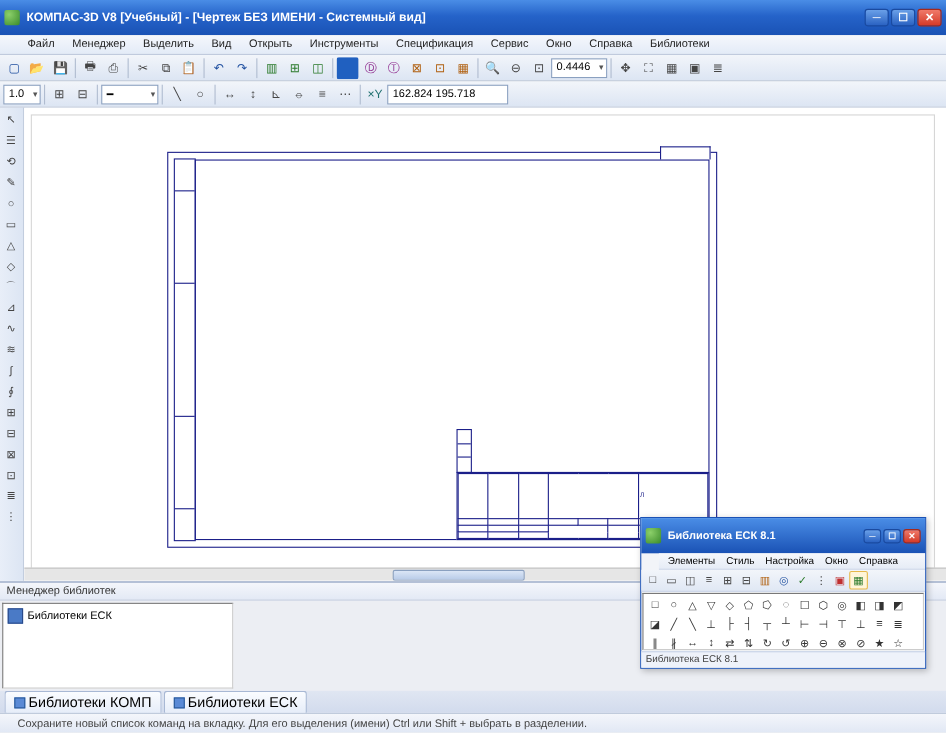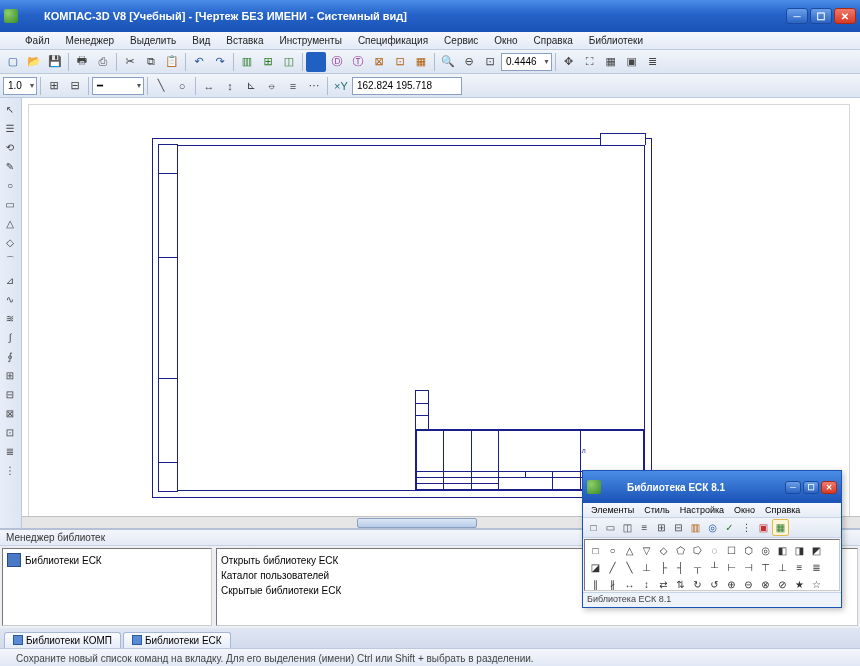--- a/index.html
+++ b/index.html
@@ -16,21 +16,20 @@
   
   .titlebar {
     height: 22px;
     background: linear-gradient(to bottom, #4a8de6 0%, #2563c9 45%, #1a52b5 100%);
     color: #fff;
     display: flex;
     align-items: center;
     padding: 16px 4px;
     font-size: 11px;
     font-weight: bold;
-    gap: 20px;
   }
   .titlebar .app-icon {
     width: 14px; height: 14px;
     background: radial-gradient(circle at 30% 30%, #8cd06a, #3a8a2a);
     border-radius: 2px;
     margin-right: 6px;
   }
   .titlebar .title { flex: 1; white-space: nowrap; overflow: hidden; }
   .win-controls { display: flex; gap: 2px; }
   .win-btn {
@@ -290,23 +289,23 @@
     align-items:flex-end;
     padding:0 4px;
     gap:2px;
   }
   .lib-tab {
     padding:2px 8px;
     background:linear-gradient(to bottom,#fafcff,#e6edf9);
     border:1px solid #a8b8d4;
     border-bottom:none;
     border-radius:3px 3px 0 0;
-    font-size:10px;
-    display:flex;
-    align-items:flex-start;
+    font-size:13px;
+    display:flex;
+    align-items:center;
     gap:3px;
     cursor:pointer;
   }
   .lib-tab .dot { width:10px;height:10px;background:#5a8ad6;border:1px solid #2a5a9a; }
 
   
   .statusbar {
     height: 19px;
     background: linear-gradient(to bottom,#f4f6fb,#e0e7f4);
     border-top:1px solid #bcc8db;
@@ -337,20 +336,21 @@
   }
   .floatwin .titlebar .win-btn { width:16px;height:13px;font-size:8px; }
   .float-menu {
     height:15px;
     background:linear-gradient(to bottom,#f6f8fc,#e6ecf6);
     font-size:9px;
     display:flex;
     align-items:center;
     padding:0 3px;
     border-bottom:1px solid #c6d2e6;
+    margin-left:16px;
   }
   .float-menu span { padding:1px 5px; cursor:pointer; }
   .float-tools {
     height:20px;
     background:linear-gradient(to bottom,#f2f5fa,#e0e8f4);
     display:flex;
     align-items:center;
     padding:0 2px;
     gap:0;
     border-bottom:1px solid #c6d2e6;
@@ -408,21 +408,21 @@
     <div class="win-btn">☐</div>
     <div class="win-btn close">✕</div>
   </div>
 </div>
 
 <div class="menubar">
   <span>Файл</span>
   <span>Менеджер</span>
   <span>Выделить</span>
   <span>Вид</span>
-  <span>Вставка</span>
+  <span>Открыть</span>
   <span>Инструменты</span>
   <span>Спецификация</span>
   <span>Сервис</span>
   <span>Окно</span>
   <span>Справка</span>
   <span>Библиотеки</span>
 </div>
 
 <div class="toolbar">
   <div class="tbtn c3">▢</div>
@@ -564,25 +564,20 @@
 </div>
 
 <div class="libmgr">
   <div class="libmgr-header">Менеджер библиотек</div>
   <div class="libmgr-body">
     <div class="lib-tree">
       <div class="lib-tree-item">
         <div class="icn"></div>
         <span>Библиотеки ЕСК</span>
       </div>
-    </div>
-    <div class="lib-list">
-      <div>Открыть библиотеку ЕСК</div>
-      <div>Каталог пользователей</div>
-      <div>Скрытые библиотеки ЕСК</div>
     </div>
   </div>
   <div class="lib-tabs">
     <div class="lib-tab">
       <span class="dot"></span>
       <span>Библиотеки КОМП</span>
     </div>
     <div class="lib-tab">
       <span class="dot"></span>
       <span>Библиотеки ЕСК</span>

